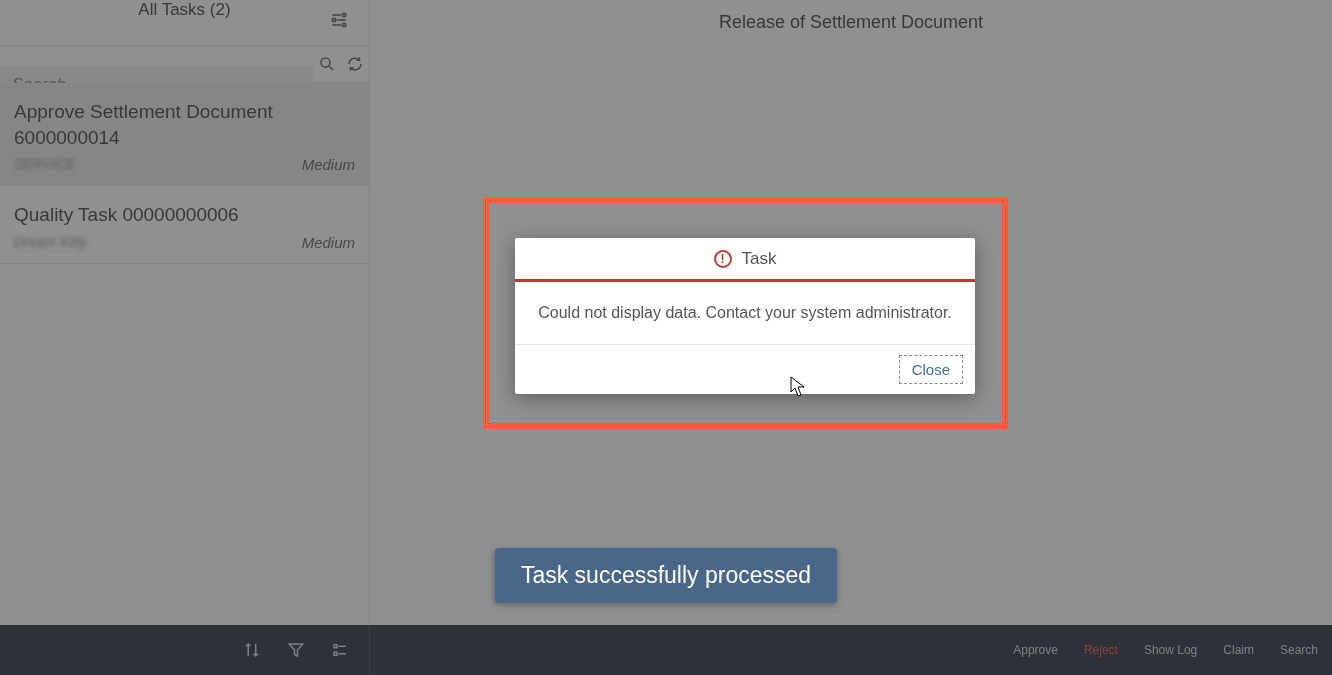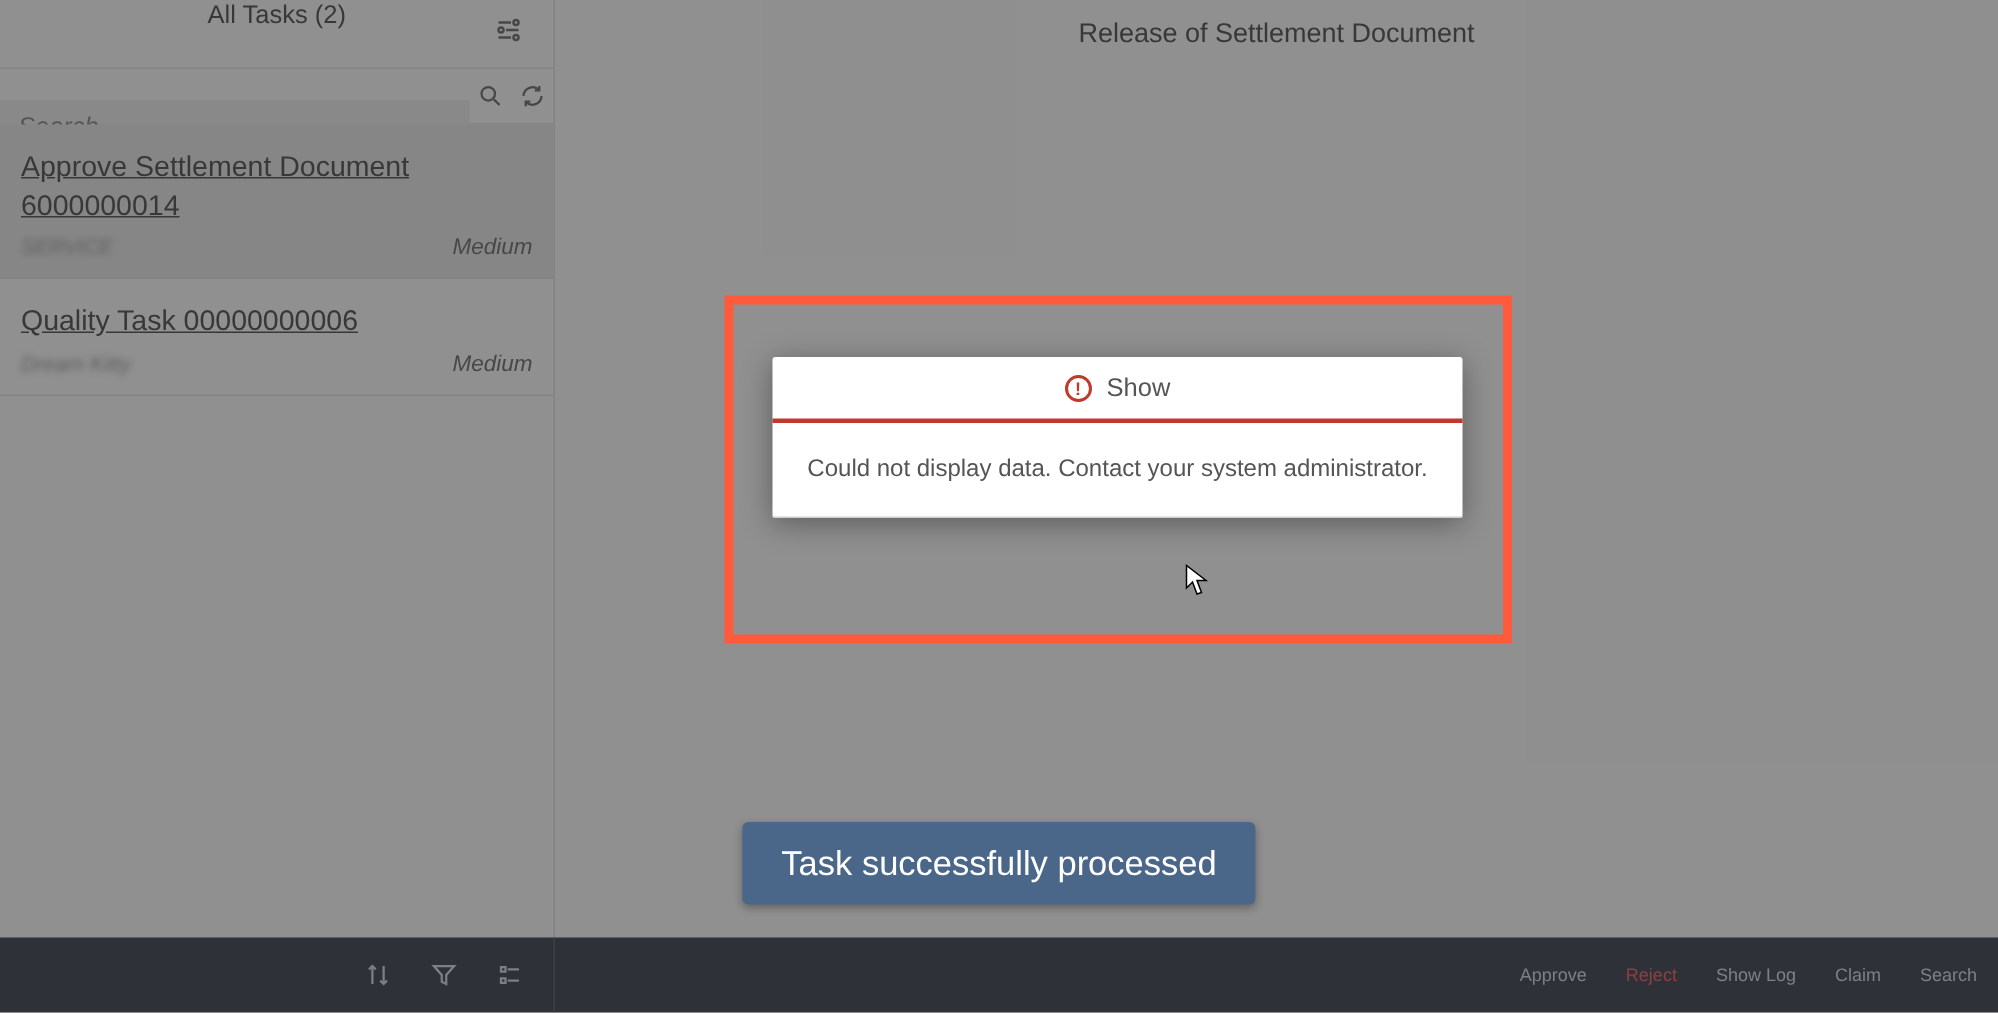--- a/index.html
+++ b/index.html
@@ -15,21 +15,21 @@
   .sort-icon { position: absolute; right: 20px; top: 10px; width: 20px; height: 20px; cursor: pointer; }
   .sort-icon svg { display: block; }
 
   .search-row { display: flex; align-items: center; border-top: 1px solid #d9d9d9; border-bottom: 1px solid #d9d9d9; height: 38px; background: #fff0; }
   .search-input { flex: 1; border: none; background: #e6e6e6; height: 100%; padding: 0 12px; font-size: 17px; font-style: italic; color: #666; outline: none; margin-top: 42px; }
   .search-icon, .refresh-icon { width: 28px; height: 28px; display:flex; align-items:center; justify-content:center; cursor:pointer; color:#555; }
 
   .task-list { flex:1; }
   .task-item { padding: 16px 14px 12px 14px; border-bottom: 1px solid #d9d9d9; cursor:pointer; }
   .task-item.selected { background: #e0e0e0; }
-  .task-title { font-size: 19px; color: #333; margin-bottom: 6px; line-height: 1.35; text-decoration: underline; }
+  .task-title { font-size: 19px; color: #333; margin-bottom: 6px; line-height: 1.35; }
   .task-meta { display:flex; justify-content:space-between; align-items:flex-start;font-style:italic; }
   .task-sub { font-size: 14px; color: #888; filter: blur(2px); }
   .task-priority { font-size: 15px; color: #555; }
 
   
   .main { flex:1; position:relative; display:flex; flex-direction:column; }
   .main-header { height: 45px; display:flex; align-items:center; justify-content:center; font-size: 18px; color:#333; }
 
   
   .dim-overlay { position:absolute; inset:0; background: rgba(60,60,60,0.55); z-index: 5; }
@@ -156,23 +156,26 @@
     <span class="footer-action reject">Reject</span>
     <span class="footer-action">Show Log</span>
     <span class="footer-action">Claim</span>
     <span class="footer-action">Search</span>
   </div>
 </div>
 
 <div class="dialog">
   <div class="dialog-header">
     <span class="err-icon">!</span>
-    <span class="dialog-title">Show</span>
+    <span class="dialog-title">Task</span>
   </div>
   <div class="dialog-body">Could not display data. Contact your system administrator.</div>
+  <div class="dialog-footer">
+    <button class="close-btn">Close</button>
+  </div>
 </div>
 
 <div class="highlight-box"></div>
 
 <div class="cursor">
   <svg width="18" height="22" viewBox="0 0 18 22">
     <path d="M1 1 L1 16 L5 12 L8 20 L11 19 L8 11 L14 11 Z" fill="#fff" stroke="#000" stroke-width="1"></path>
   </svg>
 </div>
 

